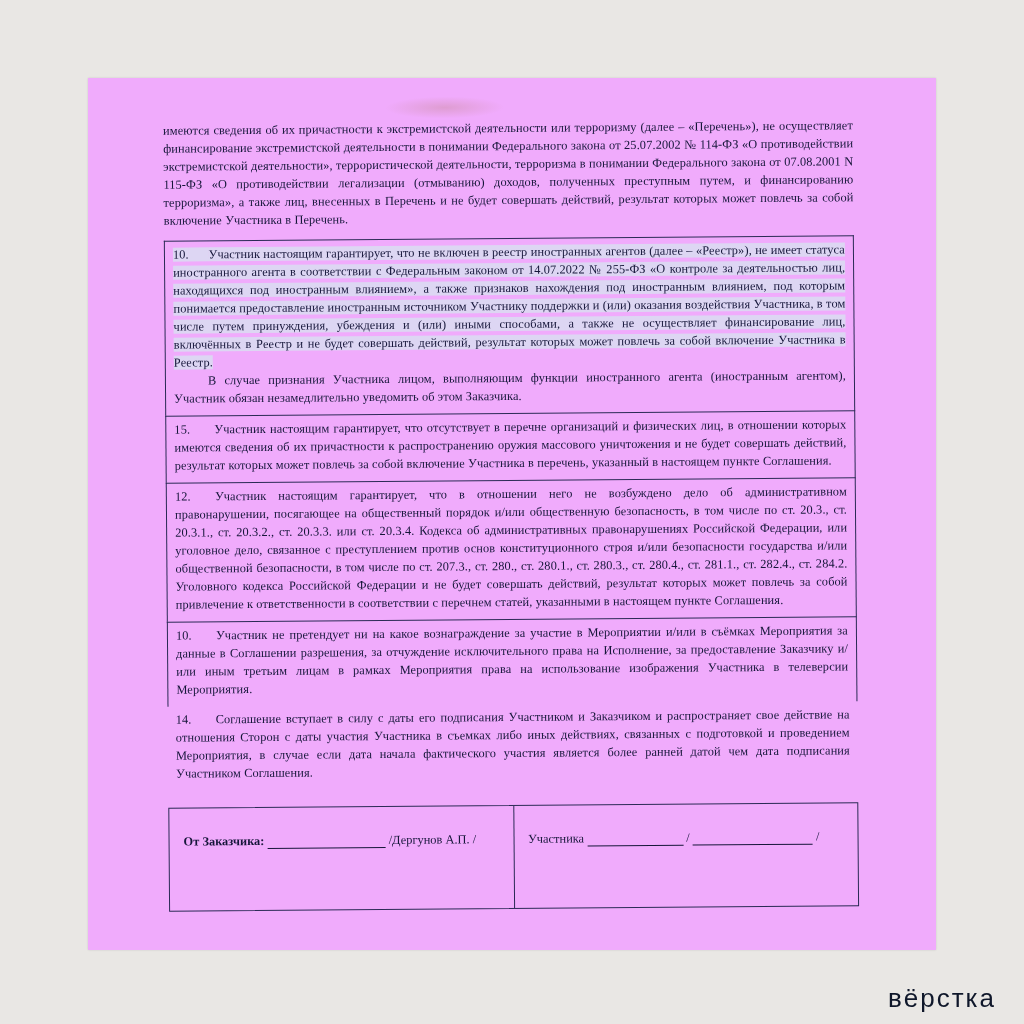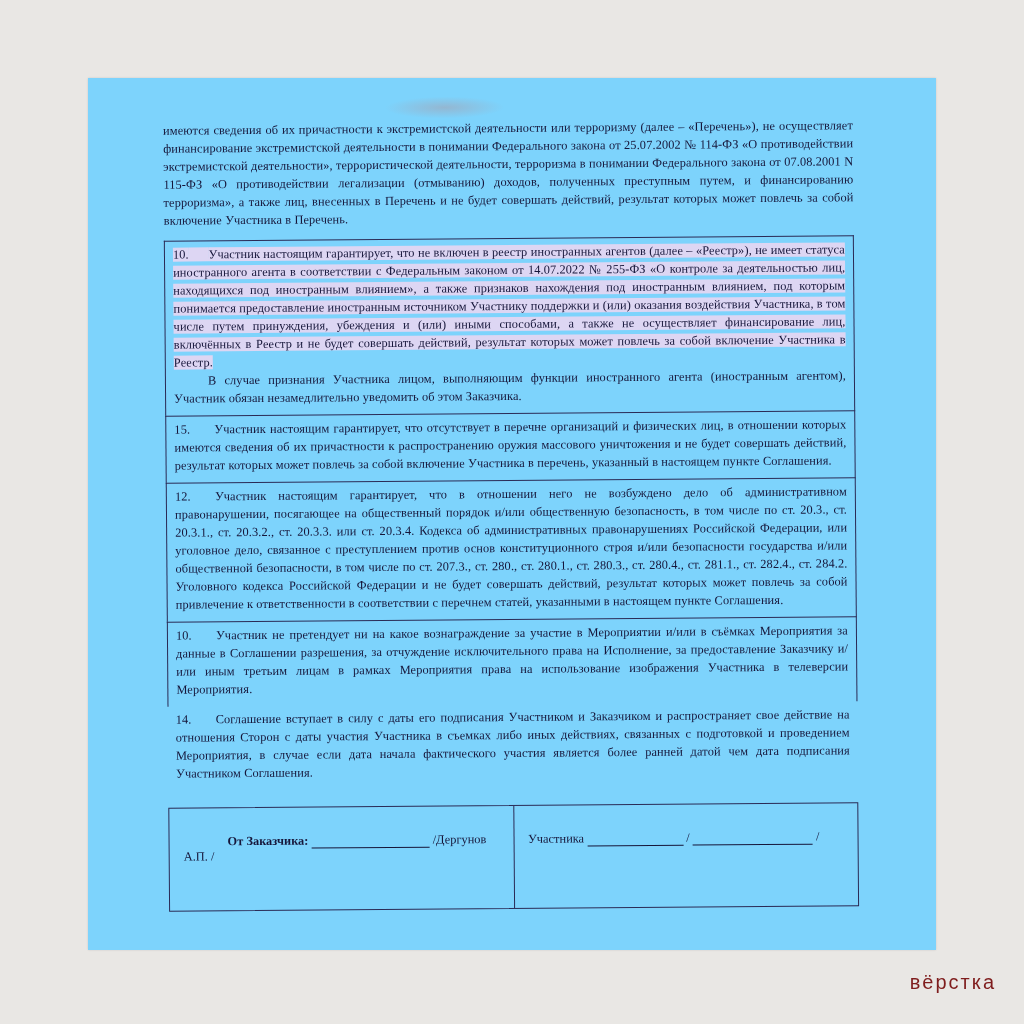--- a/index.html
+++ b/index.html
@@ -13,21 +13,21 @@
     font-family: "Liberation Serif", serif;
     overflow: hidden;
     position: relative;
   }
   #page {
     position: absolute;
     left: 88px;
     top: 78px;
     width: 848px;
     height: 872px;
-    background: #7dd3fc;
+    background: #f0abfc;
     box-shadow: 0 0 2px rgba(0,0,0,0.12);
   }
   
   #scan {
     position: absolute;
     left: 0;
     top: 0;
     width: 848px;
     height: 872px;
     transform: rotate(-0.45deg);
@@ -77,21 +77,20 @@
     flex: 1;
     padding: 26px 12px 0 14px;
     font-size: 12.4px;
     position: relative;
   }
   .sign-left {
     border-right: 1px solid #2a2a55;
   }
   .sign-label {
     font-weight: bold;
-    margin-left: 44px;
   }
   .rule {
     display: inline-block;
     border-bottom: 1px solid #16163a;
     height: 11px;
     vertical-align: bottom;
   }
   .r1 { width: 118px; }
   .r2 { width: 96px; }
   .r3 { width: 120px; }
@@ -100,25 +99,25 @@
     width: 120px;
     height: 22px;
     left: 300px;
     top: 18px;
     background: radial-gradient(ellipse at center, rgba(190,130,130,0.35), rgba(190,130,130,0) 70%);
     pointer-events: none;
   }
   .watermark {
     position: absolute;
     right: 28px;
-    bottom: 30px;
+    bottom: 10px;
     font-family: "Liberation Sans", sans-serif;
-    font-size: 20px;
+    font-size: 26px;
     letter-spacing: 2px;
-    color: #7f1d1d;
+    color: #0f172a;
   }
   .toptext { padding-bottom: 10px; }
 </style>
 </head>
 <body>
 
 <div id="page">
   <div id="scan">
     <div class="smudge"></div>
     <div id="doc">

